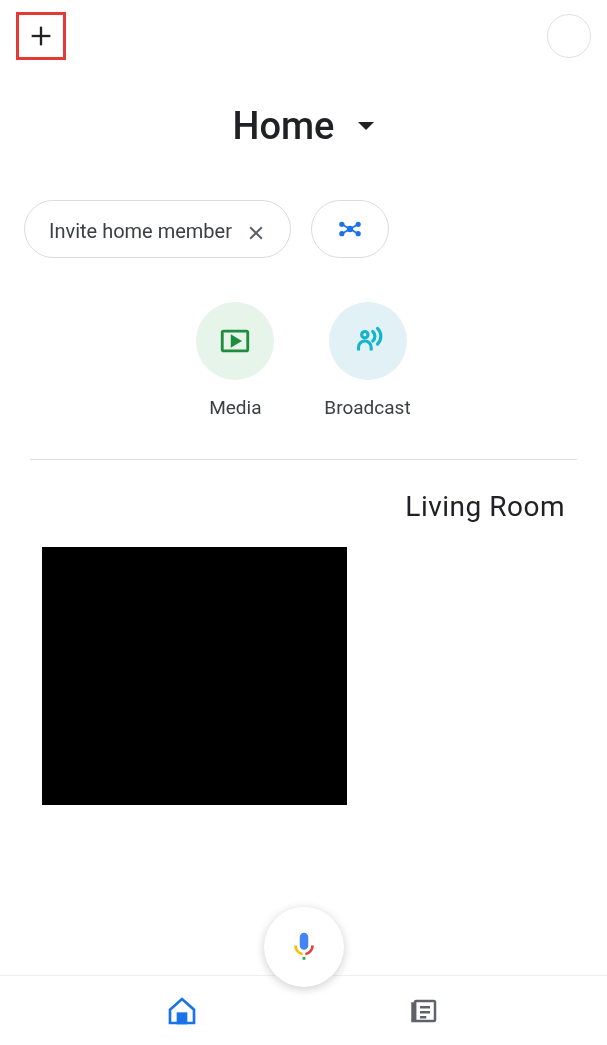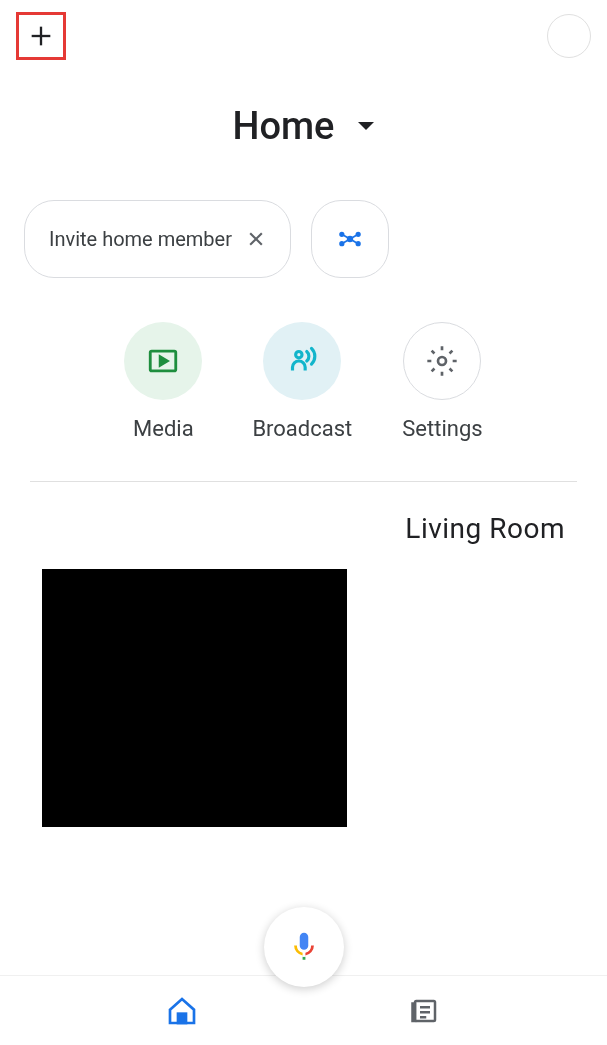--- a/index.html
+++ b/index.html
@@ -63,23 +63,23 @@
     }
     .chips-row {
       display: flex;
       gap: 20px;
       padding: 0 24px;
       margin-top: 52px;
       overflow: hidden;
     }
     .chip {
       display: flex;
-      align-items: center;
+      align-items: flex-end;
       gap: 14px;
-      padding: 24px 24px;
+      padding: 14px 24px;
       border: 1px solid #dadce0;
       border-radius: 30px;
       background: #fff;
       font-size: 20px;
       color: #3c4043;
       white-space: nowrap;
       cursor: pointer;
     }
     .chip-close {
       width: 20px;
@@ -122,21 +122,21 @@
       background: #e6f4ea;
     }
     .action-circle.broadcast {
       background: #e1f1f5;
     }
     .action-circle.settings {
       background: #fff;
       border: 1px solid #dadce0;
     }
     .action-label {
-      font-size: 22px;
+      font-size: 19px;
       color: #3c4043;
     }
     .divider {
       height: 1px;
       background: #e0e0e0;
       margin: 40px 30px 0;
     }
     .room-section {
       margin-top: 30px;
       padding: 0 42px;
@@ -252,29 +252,20 @@
     <div class="action-circle broadcast">
       <svg width="38" height="38" viewBox="0 0 24 24" fill="none" stroke="#12b5cb" stroke-width="2">
         <circle cx="10" cy="8" r="2"></circle>
         <path d="M6 18 v-2 a4 4 0 0 1 8 0 v2"></path>
         <path d="M15 6 a4 4 0 0 1 0 6" stroke-linecap="round"></path>
         <path d="M18 4 a7 7 0 0 1 0 10" stroke-linecap="round"></path>
       </svg>
     </div>
     <span class="action-label">Broadcast</span>
   </div>
-  <div class="action-item">
-    <div class="action-circle settings">
-      <svg width="32" height="32" viewBox="0 0 24 24" fill="none" stroke="#5f6368" stroke-width="2">
-        <circle cx="12" cy="12" r="3"></circle>
-        <path d="M12 1v3M12 20v3M4.22 4.22l2.12 2.12M17.66 17.66l2.12 2.12M1 12h3M20 12h3M4.22 19.78l2.12-2.12M17.66 6.34l2.12-2.12"></path>
-      </svg>
-    </div>
-    <span class="action-label">Settings</span>
-  </div>
 </div>
 
 <div class="divider"></div>
 
 <div class="room-section">
   <h2 class="room-title">Living Room</h2>
   <div class="device-tile"></div>
 </div>
 
 <div class="mic-button">

